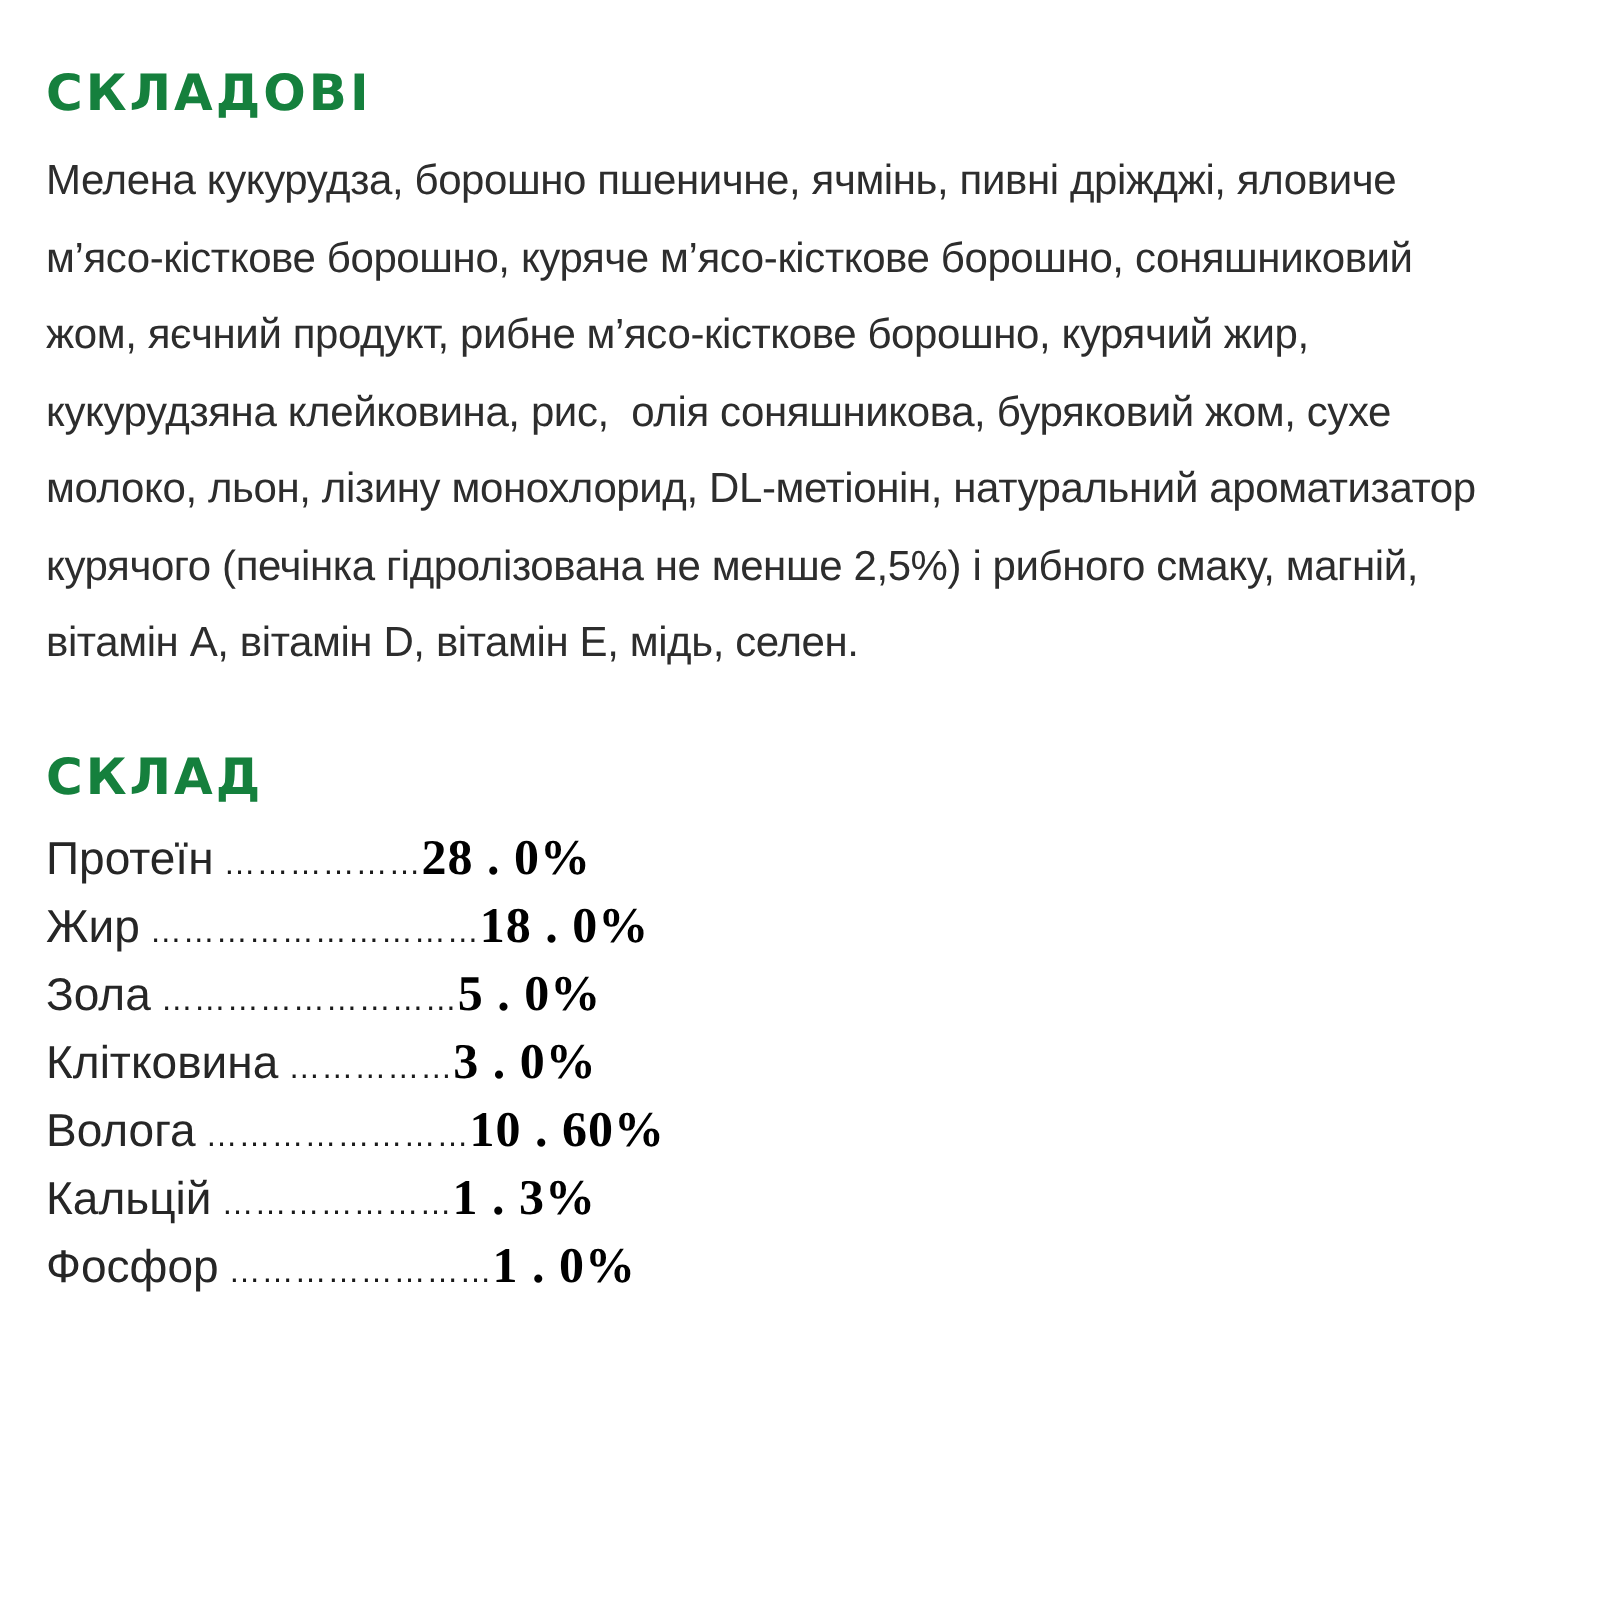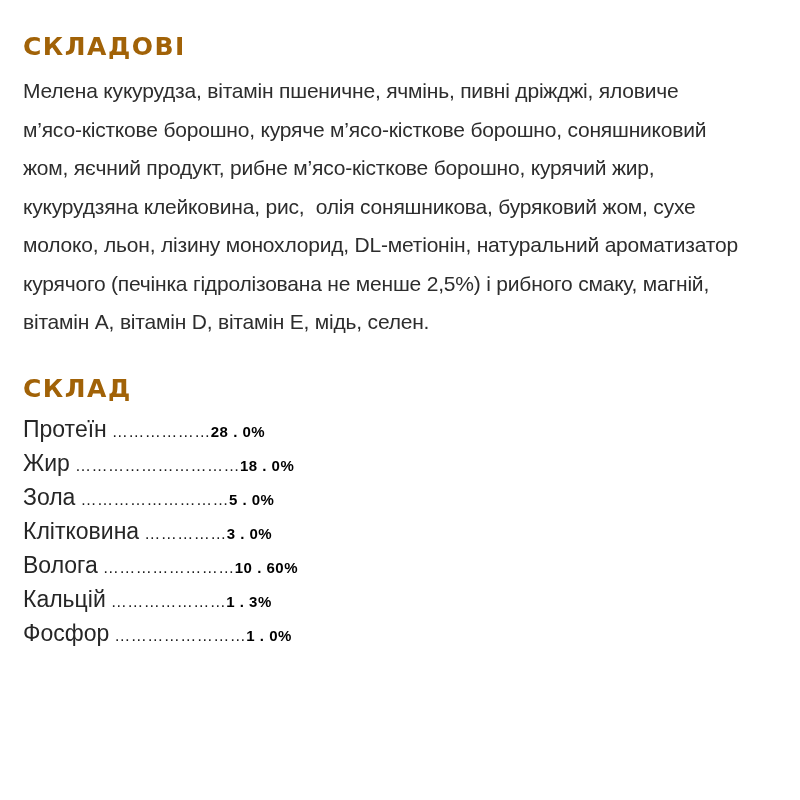--- a/index.html
+++ b/index.html
@@ -13,21 +13,21 @@
     width: 800px; height: 800px;
     padding: 34px 18px 0 23px;
     background: #ffffff;
   }
   .section-heading {
     font-family: "DejaVu Sans", sans-serif;
     font-weight: 700;
     font-size: 25px;
     line-height: 1;
     letter-spacing: 1.5px;
-    color: #a16207;
+    color: #15803d;
   }
   .heading-ingredients { margin-bottom: 13px; }
   .heading-composition { margin-bottom: 11px; margin-top: 34px; }
   .ingredients-paragraph { margin-bottom: 26px; }
   .pline {
     white-space: pre;
     font-size: 21px;
     line-height: 38.5px;
     letter-spacing: -0.2px;
     color: #2d2d2d;
@@ -43,36 +43,36 @@
     font-size: 23px;
     color: #262626;
   }
   .dotted-leader {
     font-size: 16px;
     letter-spacing: 0.5px;
     color: #1a1a1a;
     margin-left: 5px;
   }
   .nutrient-value {
-    font-family: Liberation Sans, sans-serif;
+    font-family: Liberation Serif, serif;
     font-weight: 700;
-    font-size: 15px;
+    font-size: 25px;
     letter-spacing: 0.5px;
     color: #000000;
   }
 </style>
 </head>
 <body>
 
 <div class="page">
 
   <div class="section-heading heading-ingredients">СКЛАДОВІ</div>
 
   <div class="ingredients-paragraph">
-    <div class="pline">Мелена кукурудза, вітамін пшеничне, ячмінь, пивні дріжджі, яловиче</div>
+    <div class="pline">Мелена кукурудза, борошно пшеничне, ячмінь, пивні дріжджі, яловиче</div>
     <div class="pline">м’ясо-кісткове борошно, куряче м’ясо-кісткове борошно, соняшниковий</div>
     <div class="pline">жом, яєчний продукт, рибне м’ясо-кісткове борошно, курячий жир,</div>
     <div class="pline">кукурудзяна клейковина, рис,  олія соняшникова, буряковий жом, сухе</div>
     <div class="pline">молоко, льон, лізину монохлорид, DL-метіонін, натуральний ароматизатор</div>
     <div class="pline">курячого (печінка гідролізована не менше 2,5%) і рибного смаку, магній,</div>
     <div class="pline">вітамін A, вітамін D, вітамін E, мідь, селен.</div>
   </div>
 
   <div class="section-heading heading-composition">СКЛАД</div>
 

